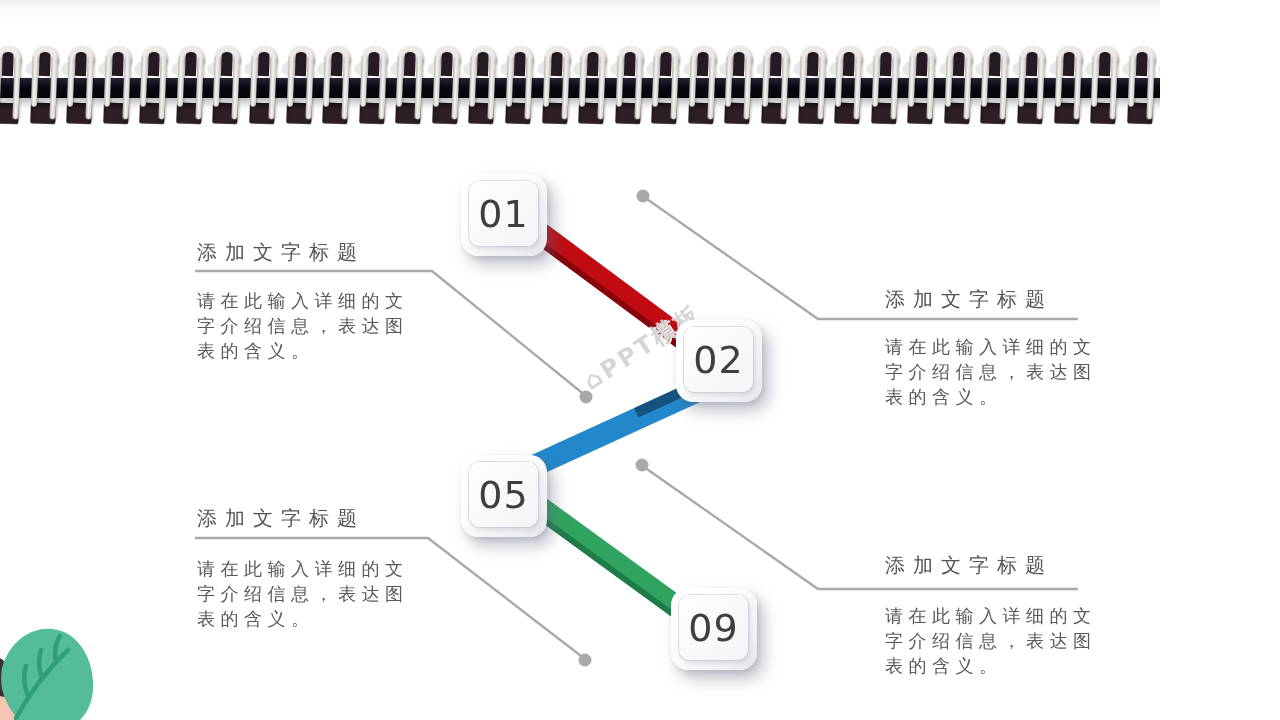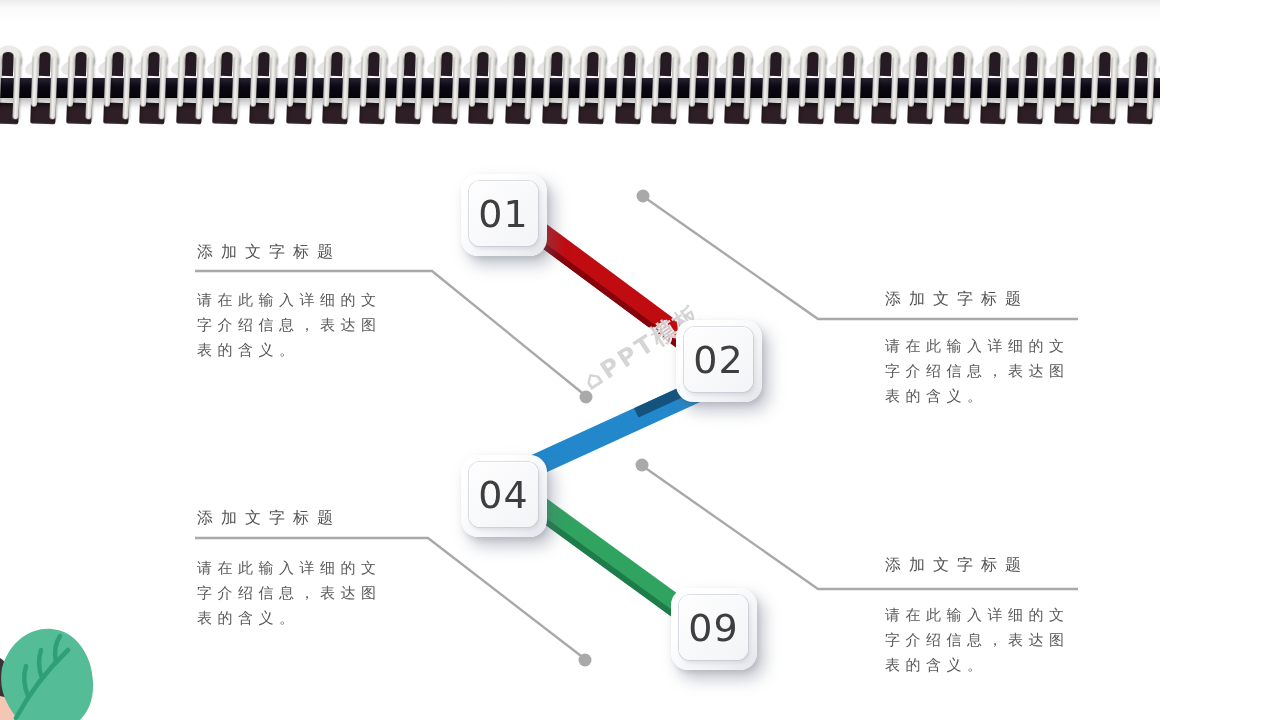--- a/index.html
+++ b/index.html
@@ -39,22 +39,22 @@
   .card-inner{position:absolute;left:8px;top:7px;right:9px;bottom:10px;border-radius:11px;
               background:linear-gradient(135deg,#fefefe,#f3f4f7);
               box-shadow:0 0 0 1px rgba(190,195,205,0.55),inset 0 1px 0 #ffffff,2px 3px 4px rgba(140,145,160,0.25);
               display:flex;align-items:center;justify-content:center;}
   .card-number{font-size:38px;line-height:1;color:#3e3e3e;letter-spacing:1px;}
   .card-01{left:461px;top:174px;} .card-02{left:676px;top:320px;text-align:center;}
   .card-03{left:461px;top:455px;} .card-04{left:671px;top:588px;}
 
   
   .block{position:absolute;z-index:2;}
-  .block-title{font-size:16px;line-height:24px;letter-spacing:8px;color:#545454;white-space:nowrap;}
-  .block-body{margin-top:0;font-size:15px;color:#595959;letter-spacing:5.5px;}
+  .block-title{font-size:20px;line-height:24px;letter-spacing:8px;color:#545454;white-space:nowrap;}
+  .block-body{margin-top:0;font-size:18px;color:#595959;letter-spacing:5.5px;}
   .block-body span{display:block;line-height:25px;white-space:nowrap;}
   .blk-tl .block-title{position:absolute;left:0;top:0;}
   .block.blk-tl{left:197px;top:240px;width:260px;}
   .blk-tl .block-body{position:absolute;left:0;top:48px;}
   .block.blk-tr{left:885px;top:287px;width:260px;}
   .blk-tr .block-title{position:absolute;left:0;top:0;}
   .blk-tr .block-body{position:absolute;left:0;top:47px;}
   .block.blk-bl{left:197px;top:506px;width:260px;}
   .blk-bl .block-title{position:absolute;left:0;top:0;}
   .blk-bl .block-body{position:absolute;left:0;top:50px;}
@@ -391,21 +391,21 @@
       <span class="card-number">01</span>
     </div>
   </div>
   <div class="card card-02">
     <div class="card-inner">
       <span class="card-number">02</span>
     </div>
   </div>
   <div class="card card-03">
     <div class="card-inner">
-      <span class="card-number">04</span>
+      <span class="card-number">05</span>
     </div>
   </div>
   <div class="card card-04">
     <div class="card-inner">
       <span class="card-number">09</span>
     </div>
   </div>
 
   <div class="block blk-tl">
     <div class="block-title">添加文字标题</div>

